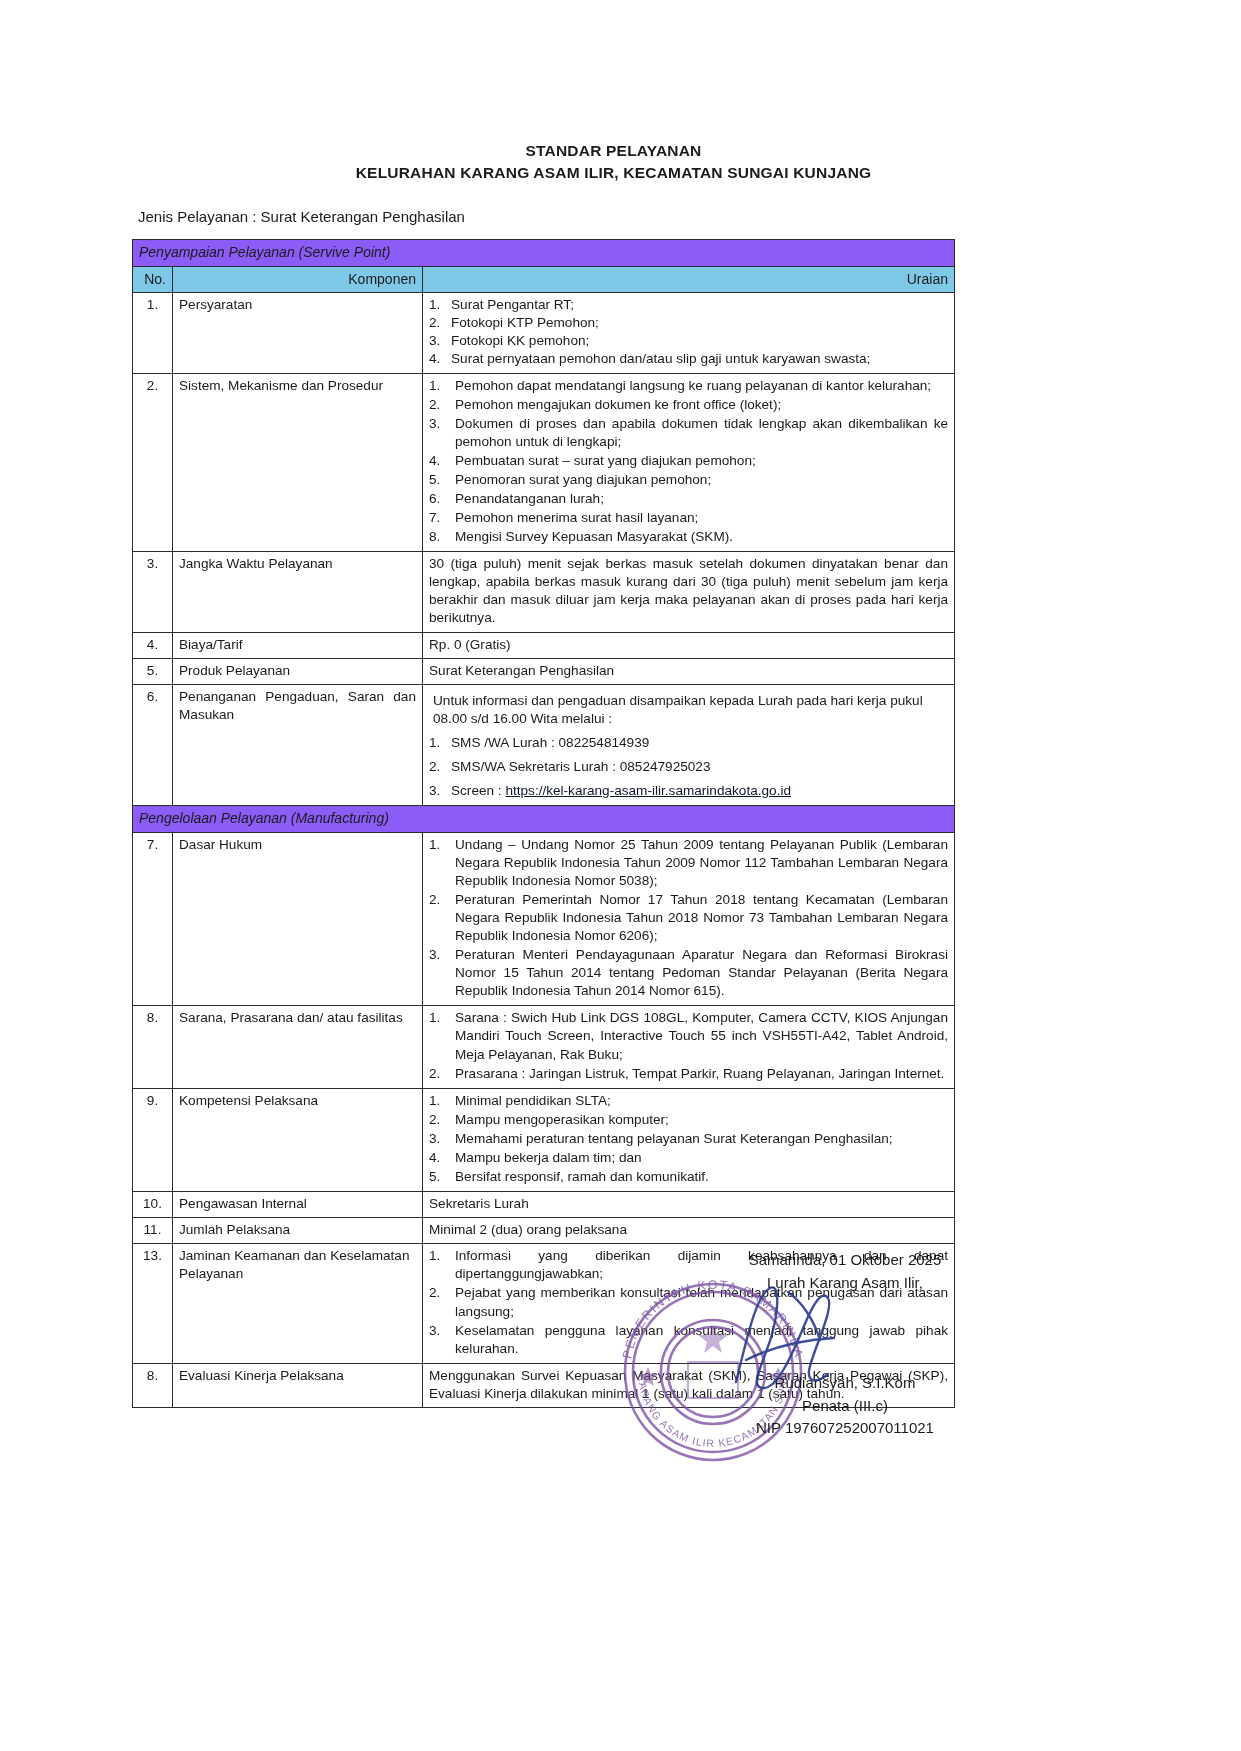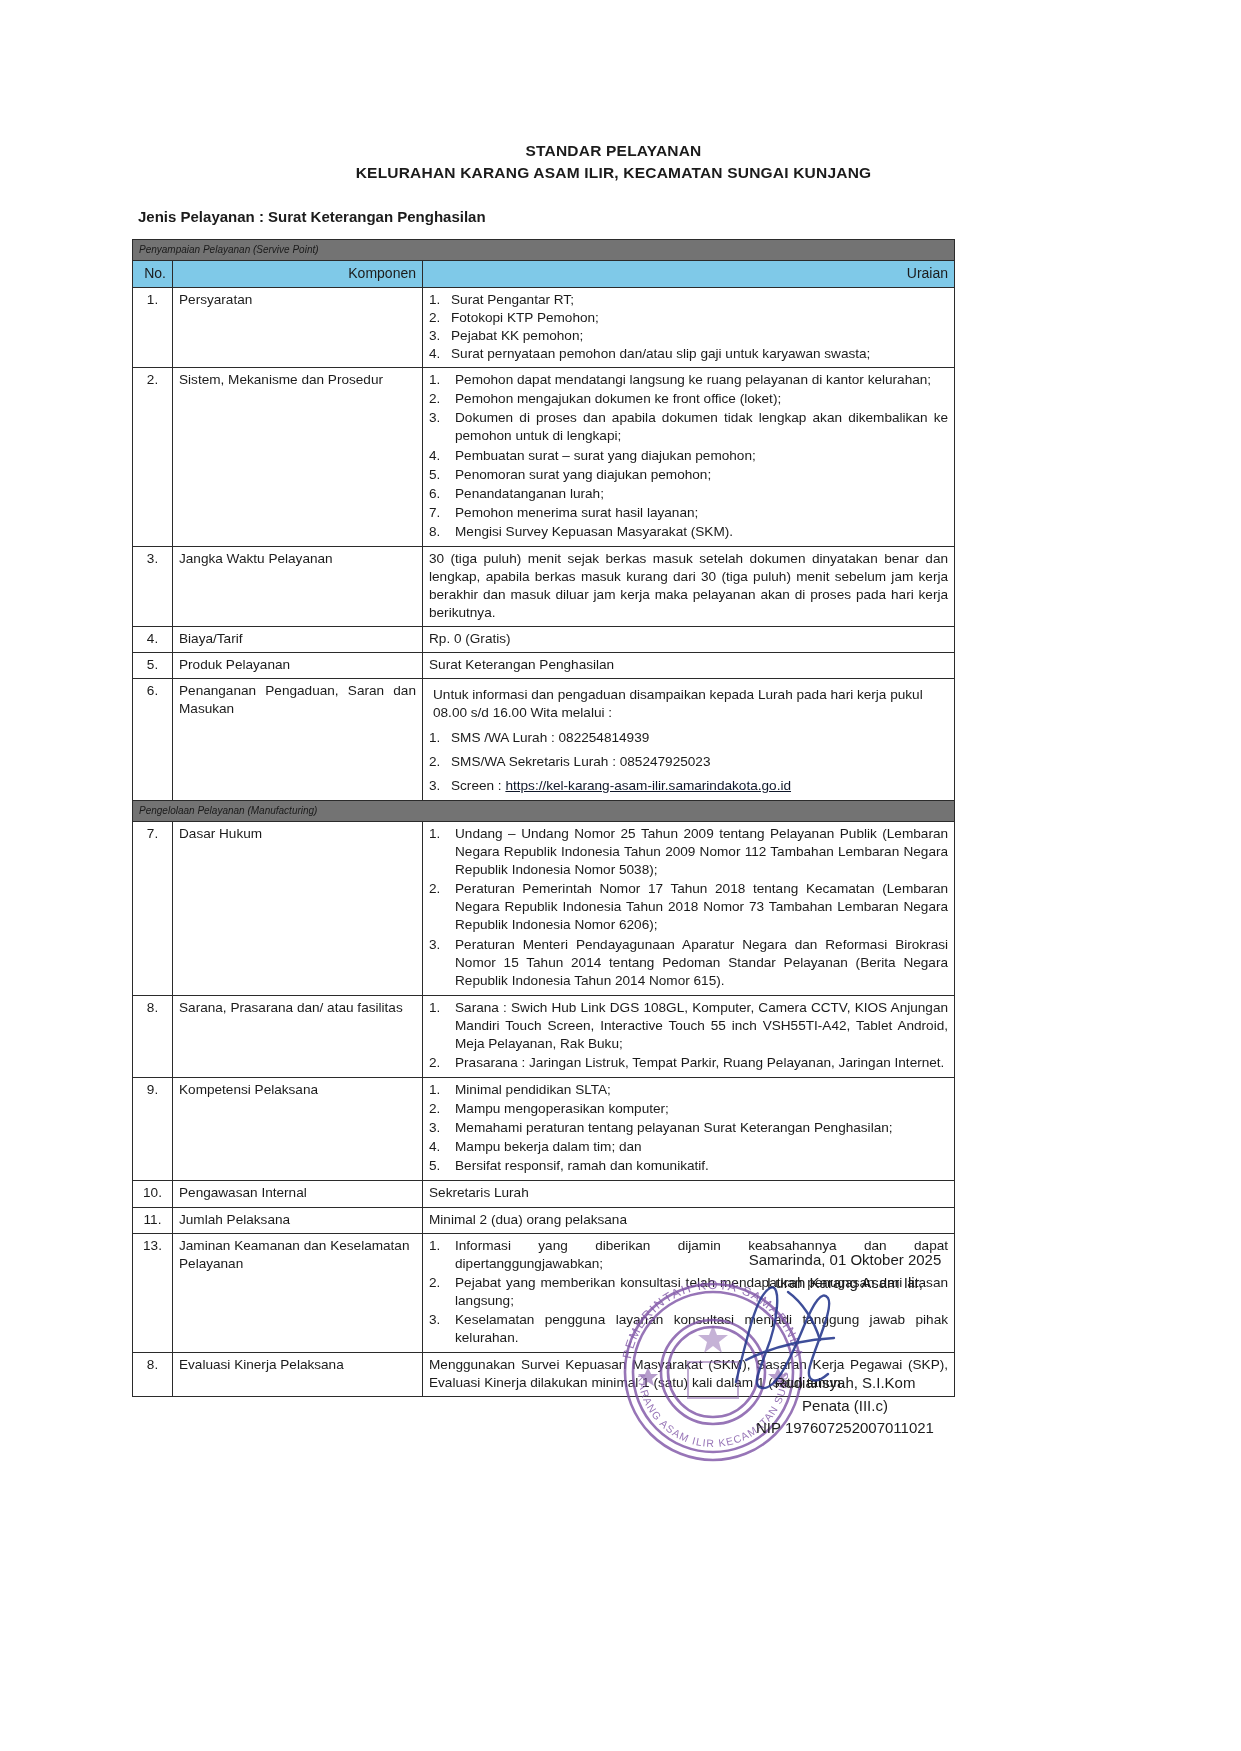--- a/index.html
+++ b/index.html
@@ -21,21 +21,21 @@
   .doc-title {
     text-align: center;
     font-weight: bold;
     font-size: 15.5px;
     letter-spacing: 0.2px;
     line-height: 1.42;
   }
   .title-wrap { margin-top: 118px; }
   .service-type {
     margin: 24px 0 14px 128px;
-    font-weight: bold;
+    font-weight: normal;
     font-size: 15px;
   }
   table.sp {
     border-collapse: collapse;
     width: 822px;
     margin-left: 122px;
     table-layout: fixed;
     font-size: 13.6px;
     line-height: 1.33;
   }
@@ -44,23 +44,23 @@
     vertical-align: top;
     padding: 3px 6px 4px 6px;
     font-weight: normal;
   }
   .col-no { width: 40px; text-align: center; }
   .col-komp { width: 250px; }
   .col-ur { width: 532px; }
 
   .sect-band td {
     font-style: italic;
-    font-size: 10px;
+    font-size: 14px;
     padding: 3px 8px 4px 8px;
-    background: #737373;
+    background: #8b5cf6;
   }
   .hdr th {
     background: #7fc9e8;
     text-align: right;
     font-size: 14px;
     padding: 4px 6px 5px 6px;
   }
   .justify { text-align: justify; }
   ol.num {
     margin: 0; padding: 0; list-style: none;
@@ -138,21 +138,21 @@
         <th>Uraian</th>
       </tr>
 
       <tr>
         <td class="col-no">1.</td>
         <td>Persyaratan</td>
         <td>
           <ol class="num tight">
             <li><span class="mk">1.</span><span>Surat Pengantar RT;</span></li>
             <li><span class="mk">2.</span><span>Fotokopi KTP Pemohon;</span></li>
-            <li><span class="mk">3.</span><span>Pejabat KK pemohon;</span></li>
+            <li><span class="mk">3.</span><span>Fotokopi KK pemohon;</span></li>
             <li><span class="mk">4.</span><span>Surat pernyataan pemohon dan/atau slip gaji untuk karyawan swasta;</span></li>
           </ol>
         </td>
       </tr>
 
       <tr>
         <td class="col-no">2.</td>
         <td>Sistem, Mekanisme dan Prosedur</td>
         <td>
           <ol class="num just wide">

